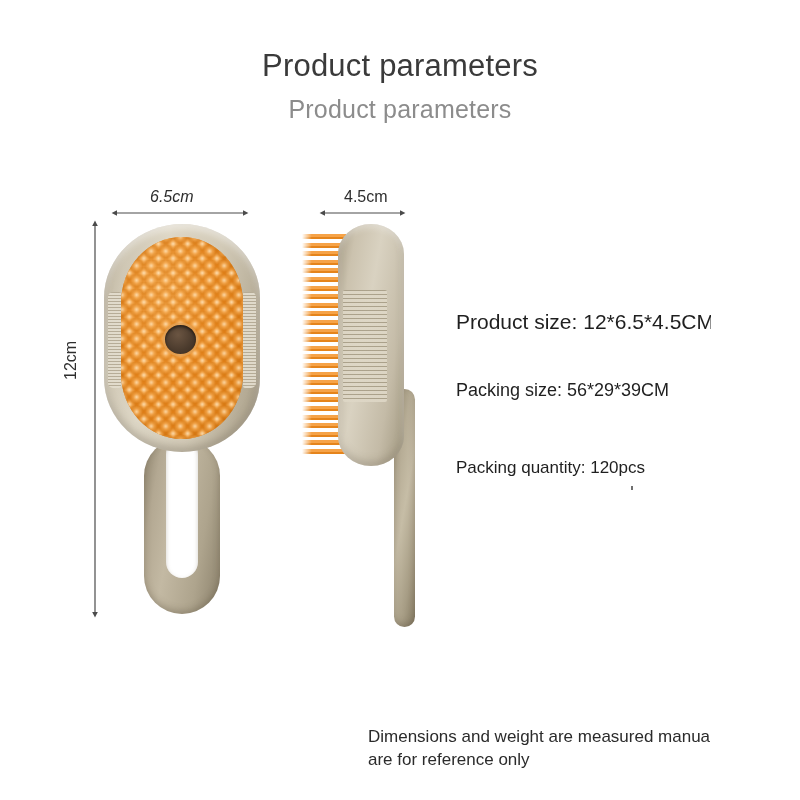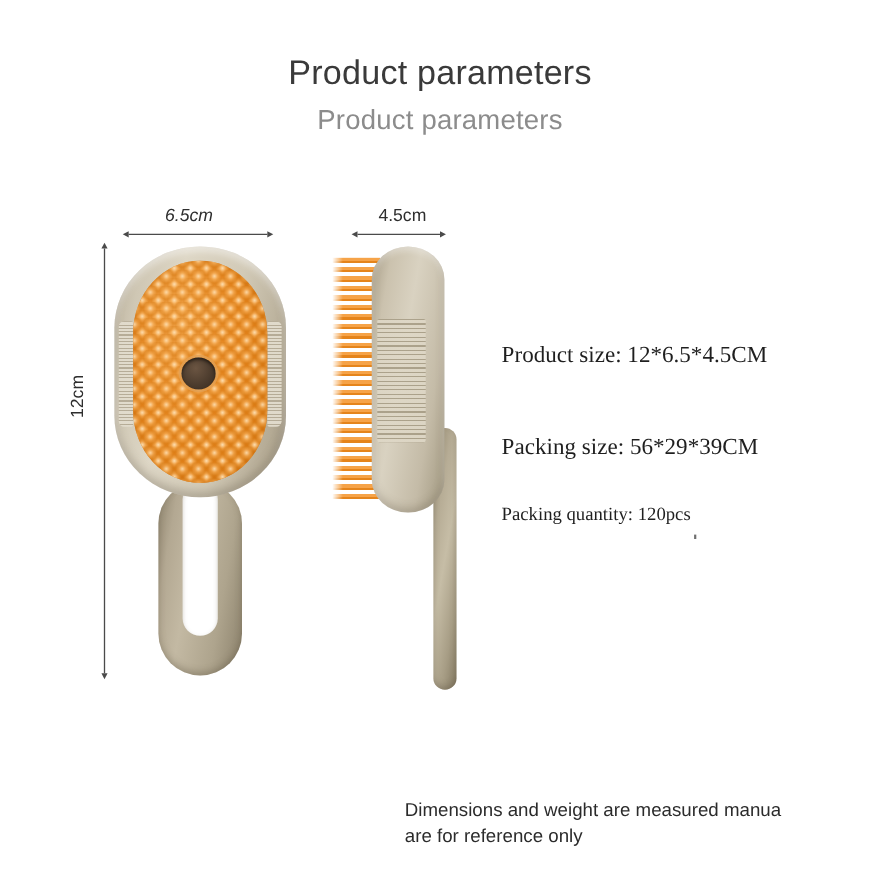--- a/index.html
+++ b/index.html
@@ -64,24 +64,23 @@
     width: 800px;
     height: 800px;
     pointer-events: none;
   }
 
   
   .spec {
     position: absolute;
     color: #1f1f1f;
     white-space: nowrap;
-    font-family: Liberation Serif, serif;
   }
   .spec-0 { left: 456px; top: 310px; font-size: 21px; }
-  .spec-1 { left: 456px; top: 394px; font-size: 21px; }
+  .spec-1 { left: 456px; top: 380px; font-size: 18px; }
   .spec-2 { left: 456px; top: 458px; font-size: 17px; text-align: right; }
   .spec-dot {
     position: absolute;
     left: 631px;
     top: 486px;
     width: 2px;
     height: 4px;
     background: #6f6f6f;
   }
 

